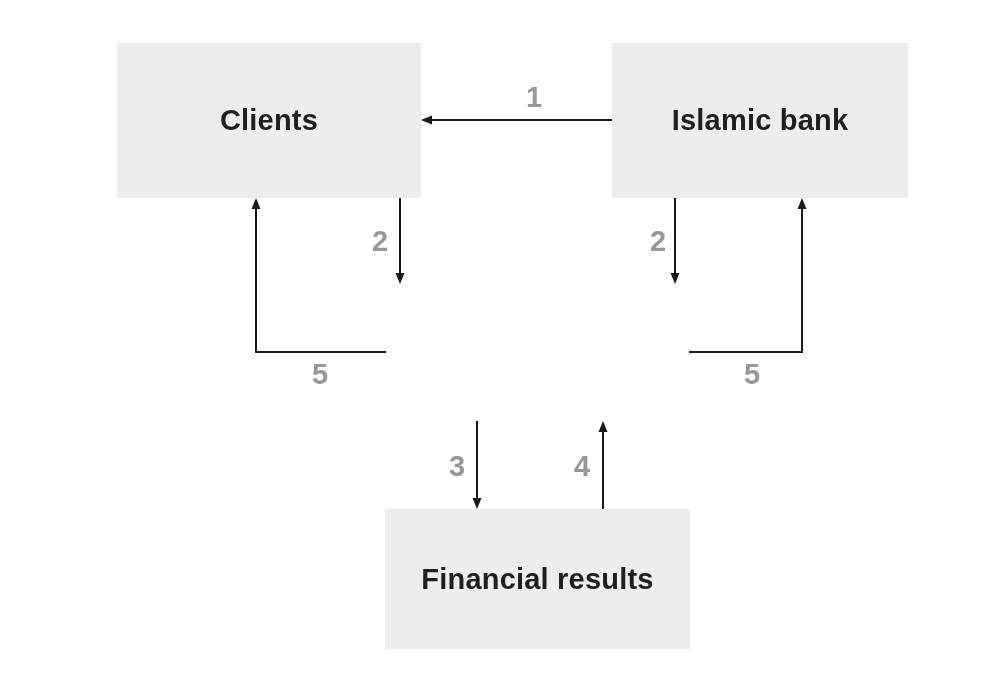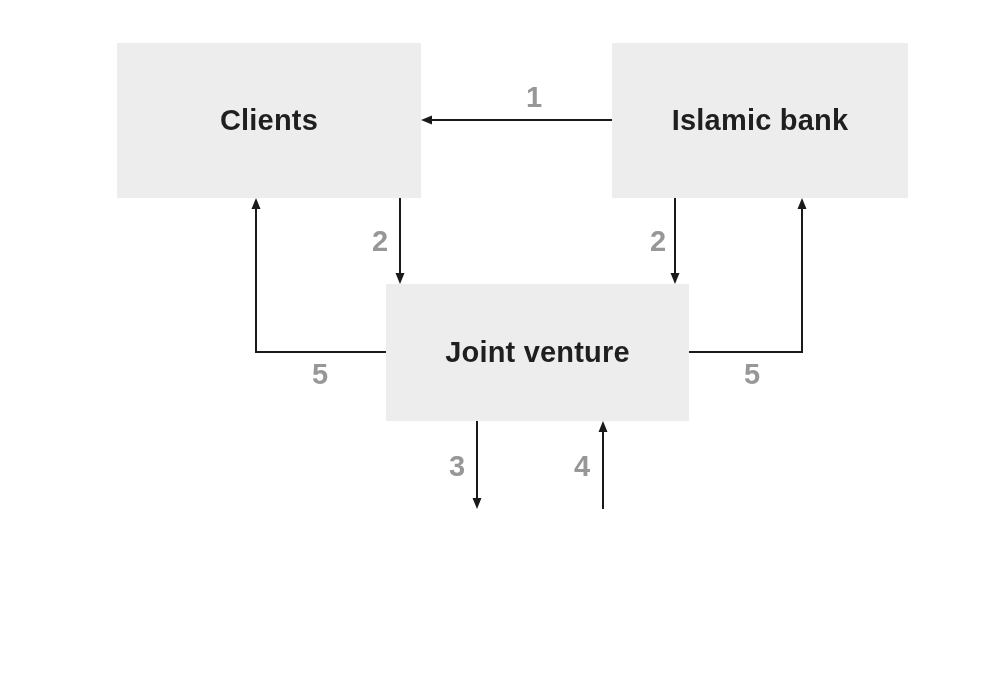--- a/index.html
+++ b/index.html
@@ -109,24 +109,24 @@
   </svg>
 
   <div class="node node-clients">
     <span>Clients</span>
   </div>
 
   <div class="node node-islamic-bank">
     <span>Islamic bank</span>
   </div>
 
-  <div class="node node-joint-venture">
-    <span>Joint venture</span>
+
+  <div class="node node-financial-results">
+    <span>Financial results</span>
   </div>
-
 
   <span class="edge-label el-1">1</span>
   <span class="edge-label el-2a">2</span>
   <span class="edge-label el-2b">2</span>
   <span class="edge-label el-3">3</span>
   <span class="edge-label el-4">4</span>
   <span class="edge-label el-5a">5</span>
   <span class="edge-label el-5b">5</span>
 
 </div>

